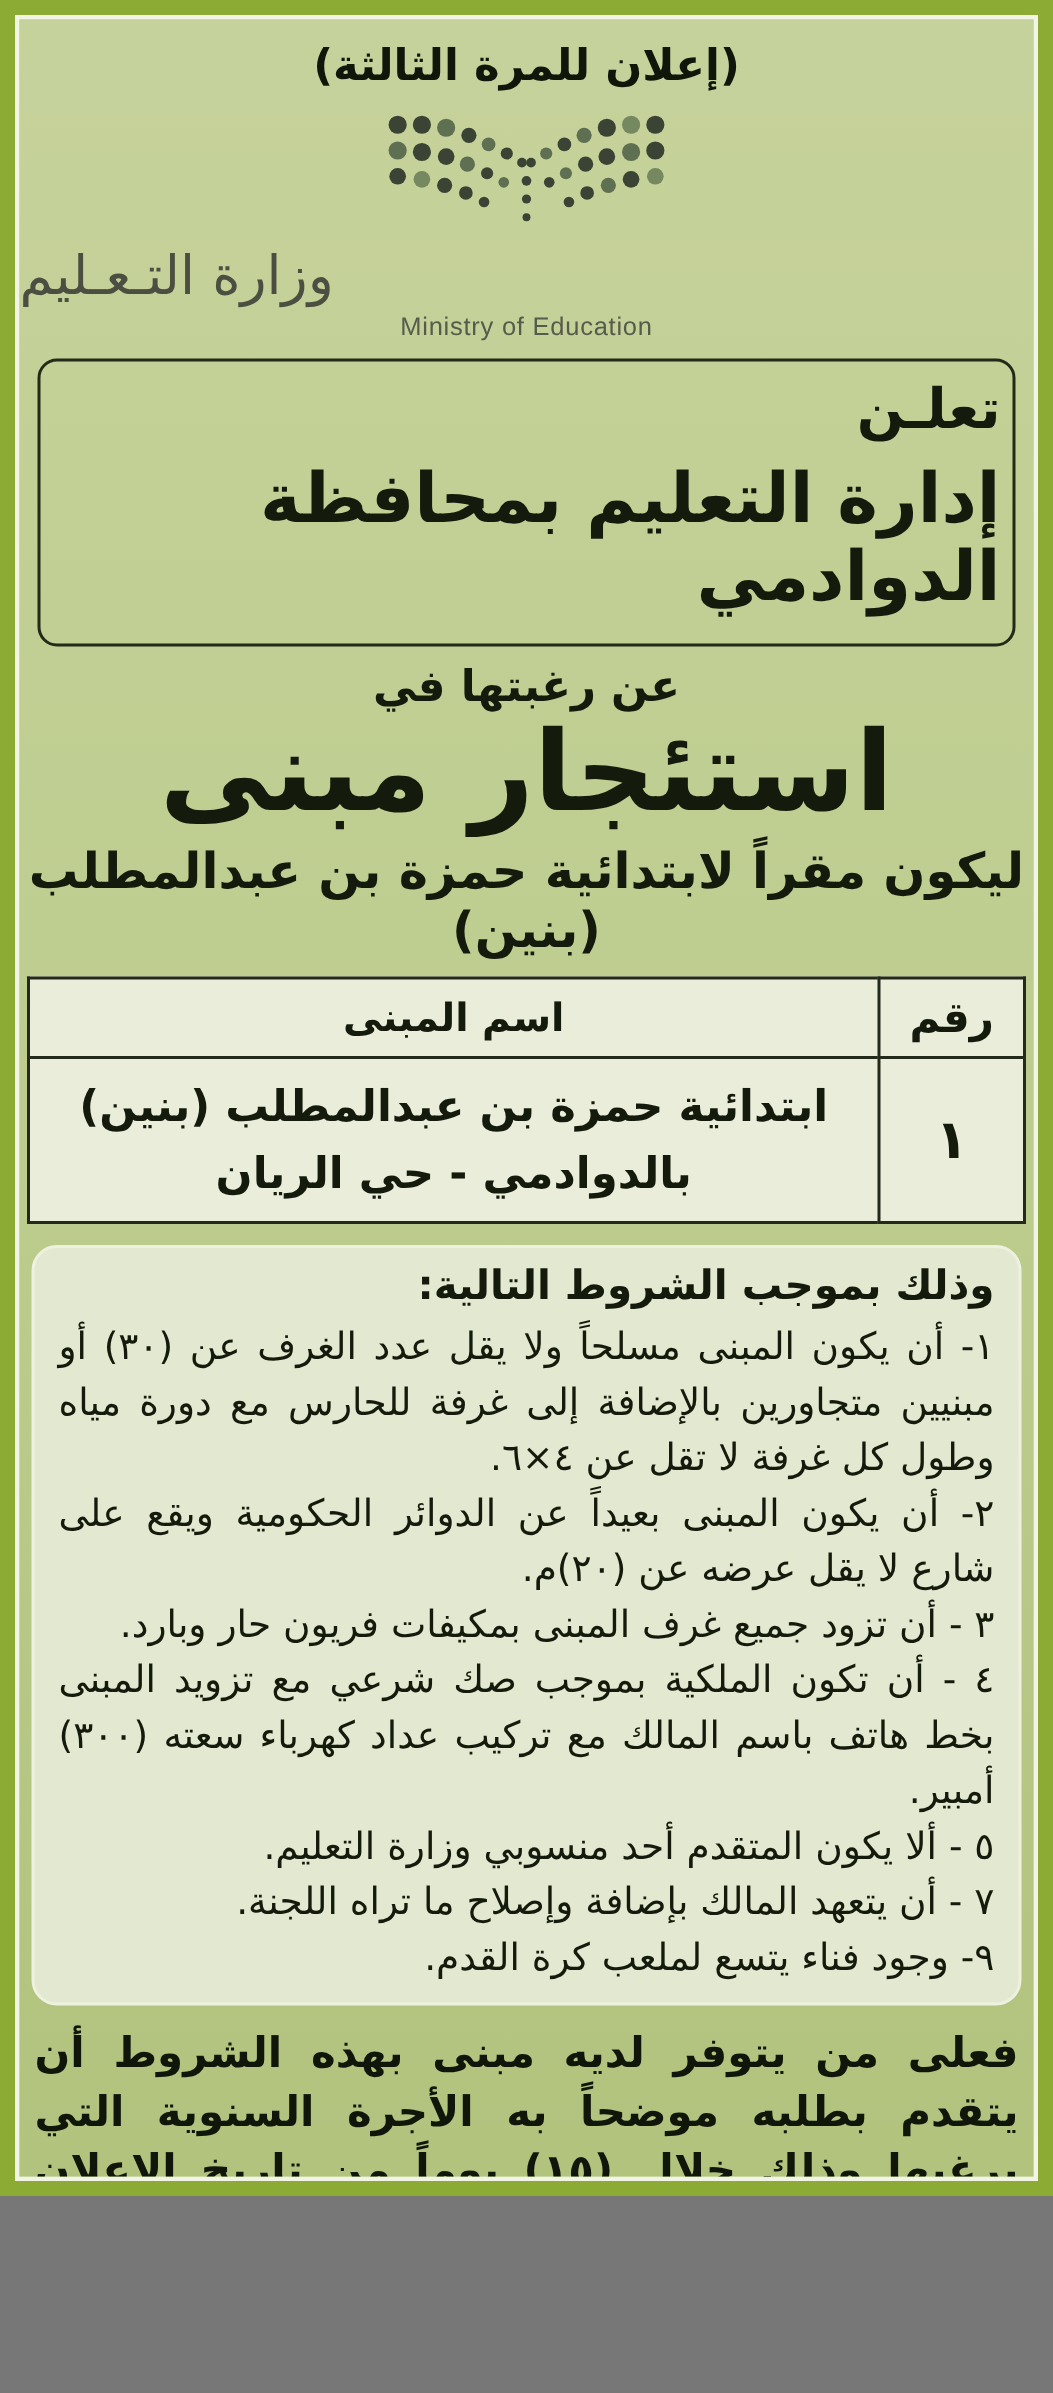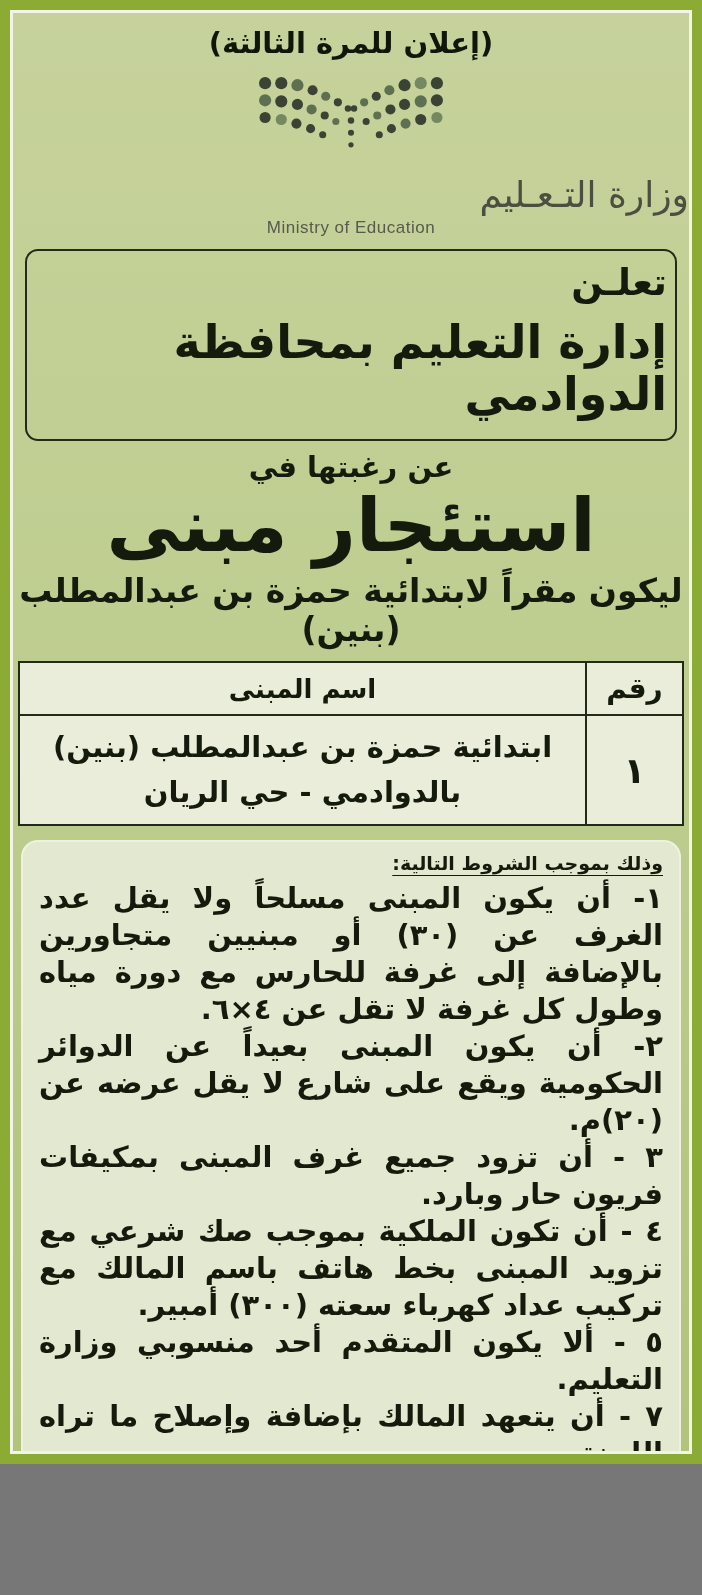--- a/index.html
+++ b/index.html
@@ -15,21 +15,21 @@
     overflow:hidden;
     color:#141a0c;
     direction:rtl;
   }
   .top-note{
     margin-top:13px; text-align:center;
     font-size:29px; font-weight:bold; color:#10170a; letter-spacing:0;
   }
   .logo-wrap{ margin-top:13px; display:flex; justify-content:center; }
   .wordmark{
-    text-align:right; font-size:36px; color:#4a4f41; line-height:1.1; margin-top:12px;
+    text-align:left; font-size:36px; color:#4a4f41; line-height:1.1; margin-top:2px;
     font-weight:500;
   }
   .ministry-en{
     text-align:center; font-size:17px; color:#565b4c; margin-top:3px;
     font-family:"Liberation Sans", sans-serif; letter-spacing:0.5px;
   }
   .announce-box{
     margin:11px 12px 0; border:2px solid #232a17; border-radius:13px;
     padding:10px 8px 18px; 
   }
@@ -49,25 +49,25 @@
   .col-number{ width:97px; }
   th.h-number{ font-size:28px; font-weight:bold; height:53px; }
   th.h-name{ font-size:26px; font-weight:bold; }
   td.c-number{ font-size:36px; font-weight:bold; }
   td.c-name{ font-size:29px; font-weight:bold; height:110px; line-height:1.55; padding:4px 10px; }
   .conditions{
     margin:14px 8px 0; background:#e3e9d0; border:2px solid #eef1e0;
     border-radius:17px; padding:10px 16px 12px; 
   }
   .conditions-heading{
-    font-size:19px; font-weight:bold; text-decoration:underline;
+    font-size:27px; font-weight:bold; 
     text-underline-offset:5px; margin-bottom:6px;
   }
   .condition-item{
-    font-size:29px; font-weight:bold; line-height:37px;
+    font-size:25px; font-weight:normal; line-height:37px;
     text-align:justify; 
   }
   .footer-par{
     margin:12px 10px 0; font-size:28px; font-weight:bold; line-height:39px;
     text-align:justify; color:#10170a;
   }
   svg .d1{ fill:#3a4334; } svg .d2{ fill:#5f7052; } svg .d3{ fill:#75885f; }
 </style>
 </head>
 <body>

